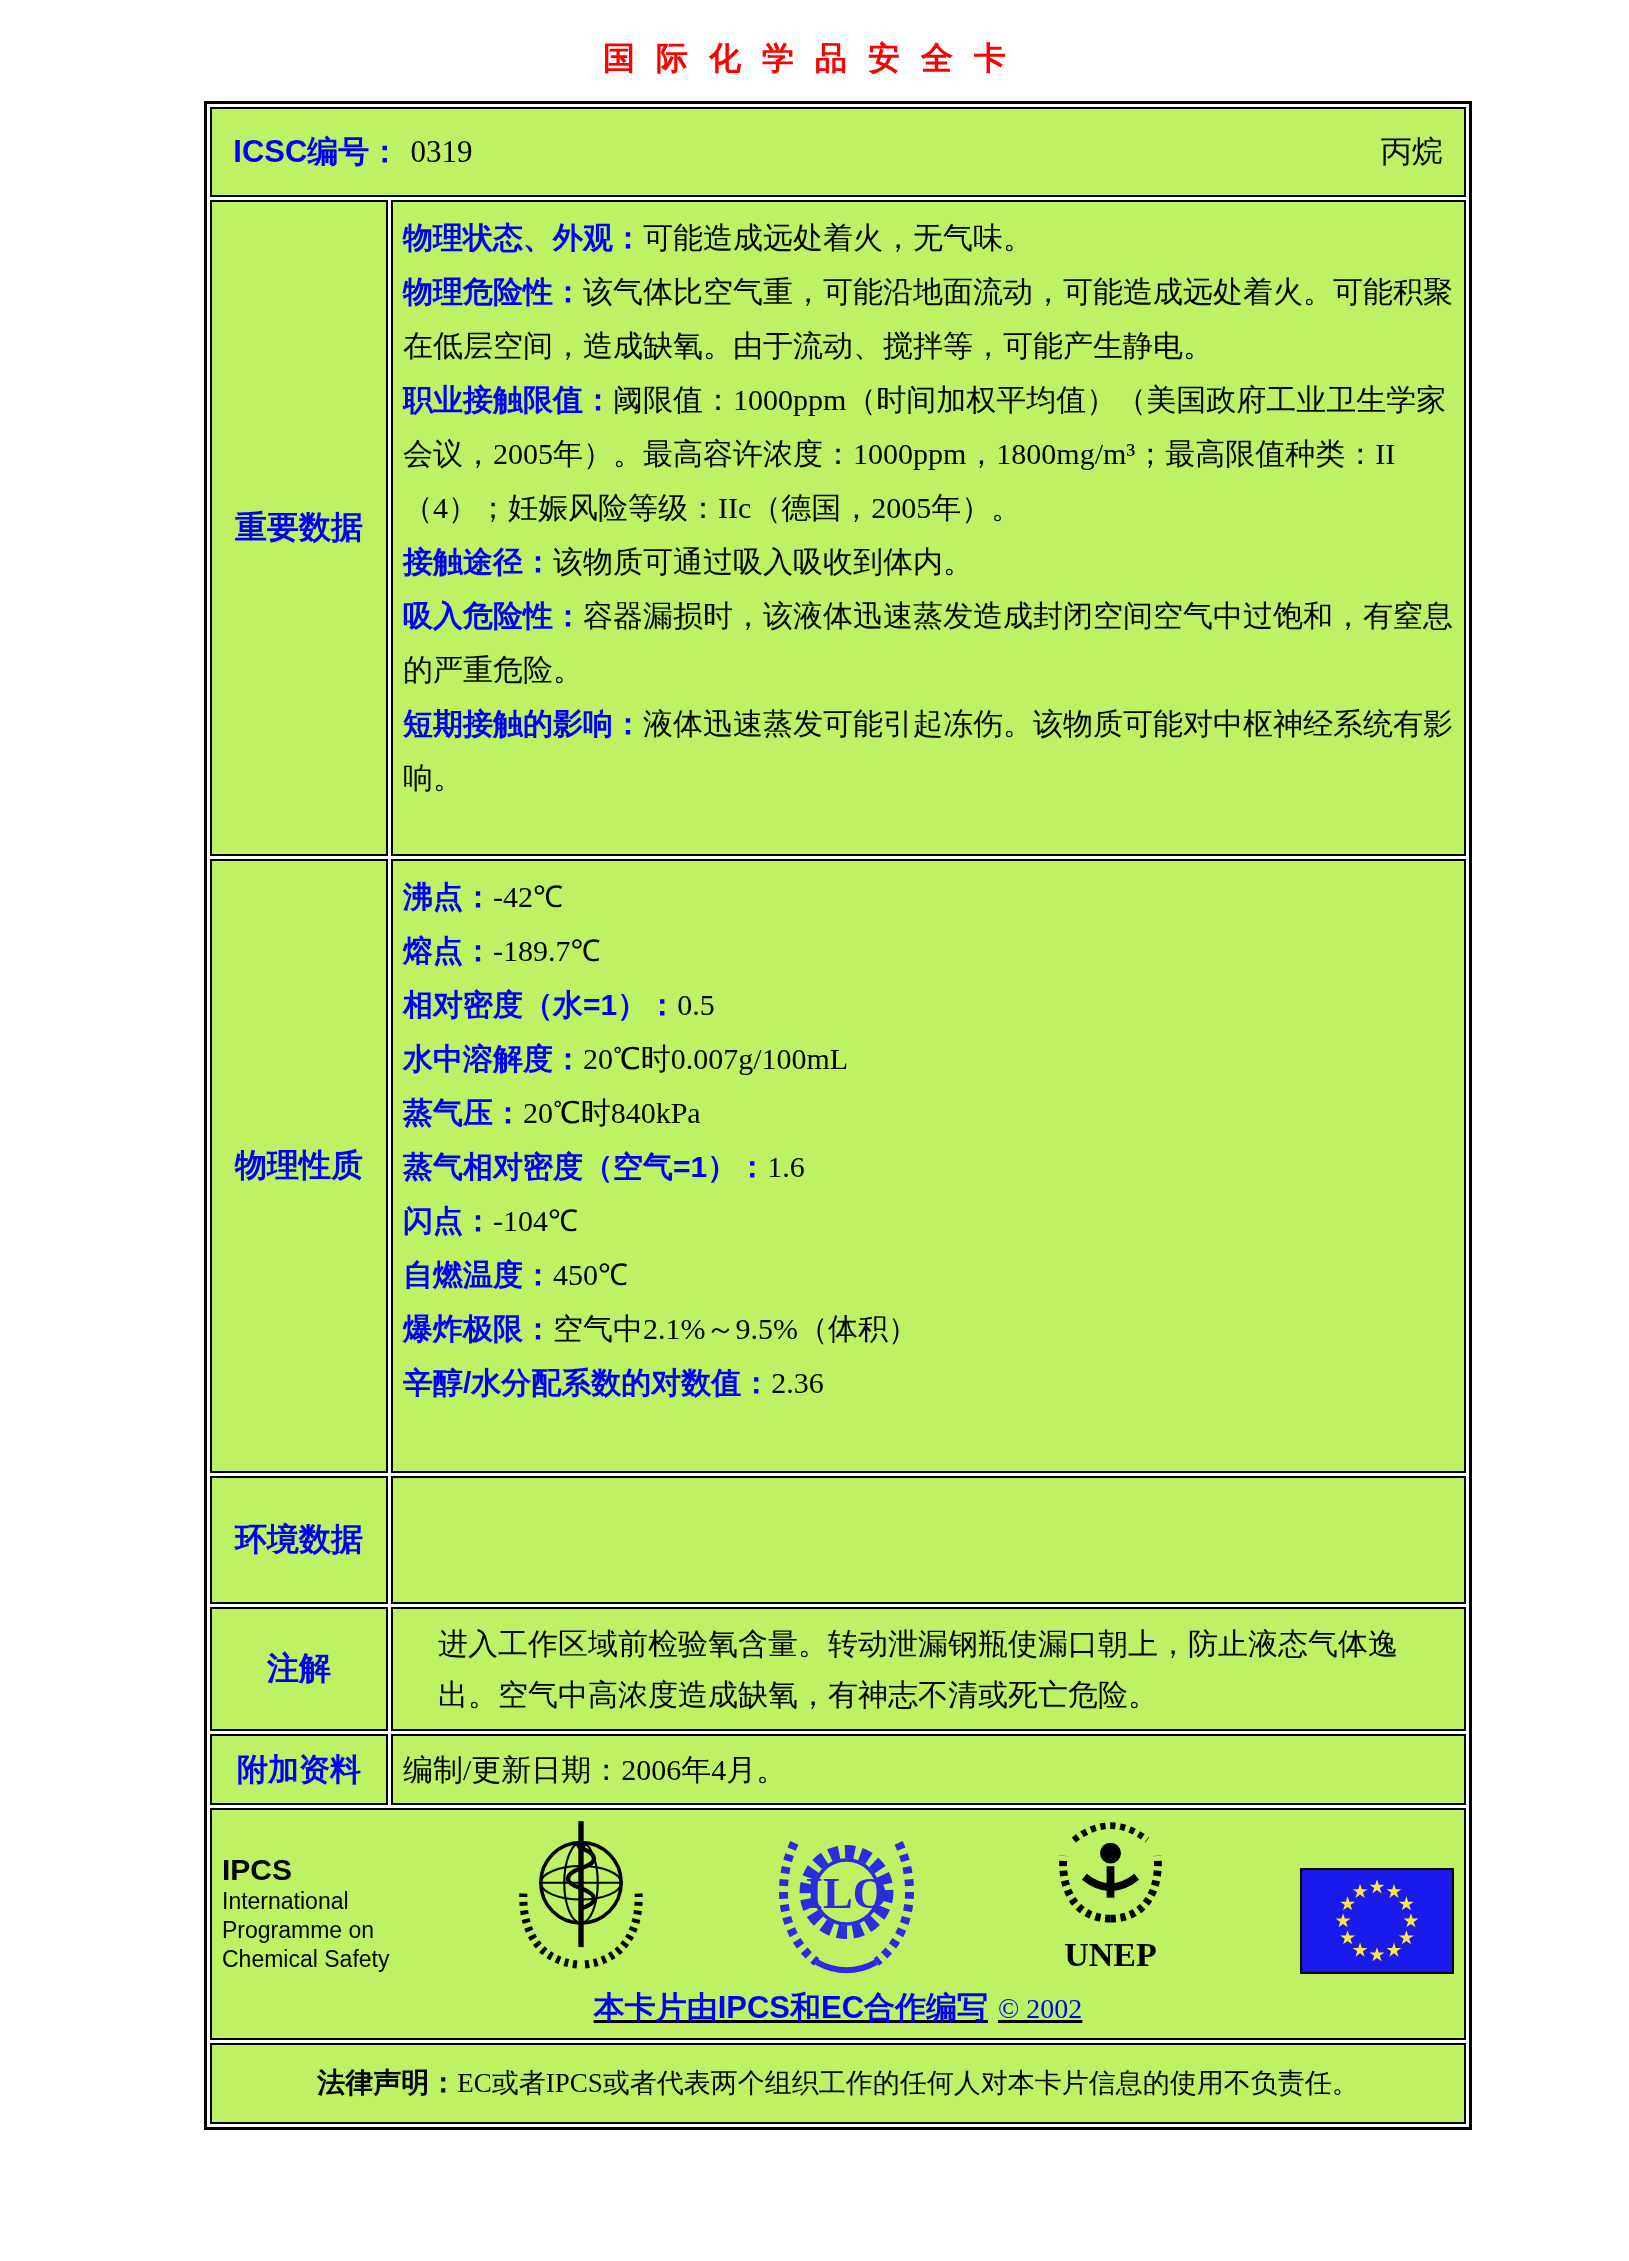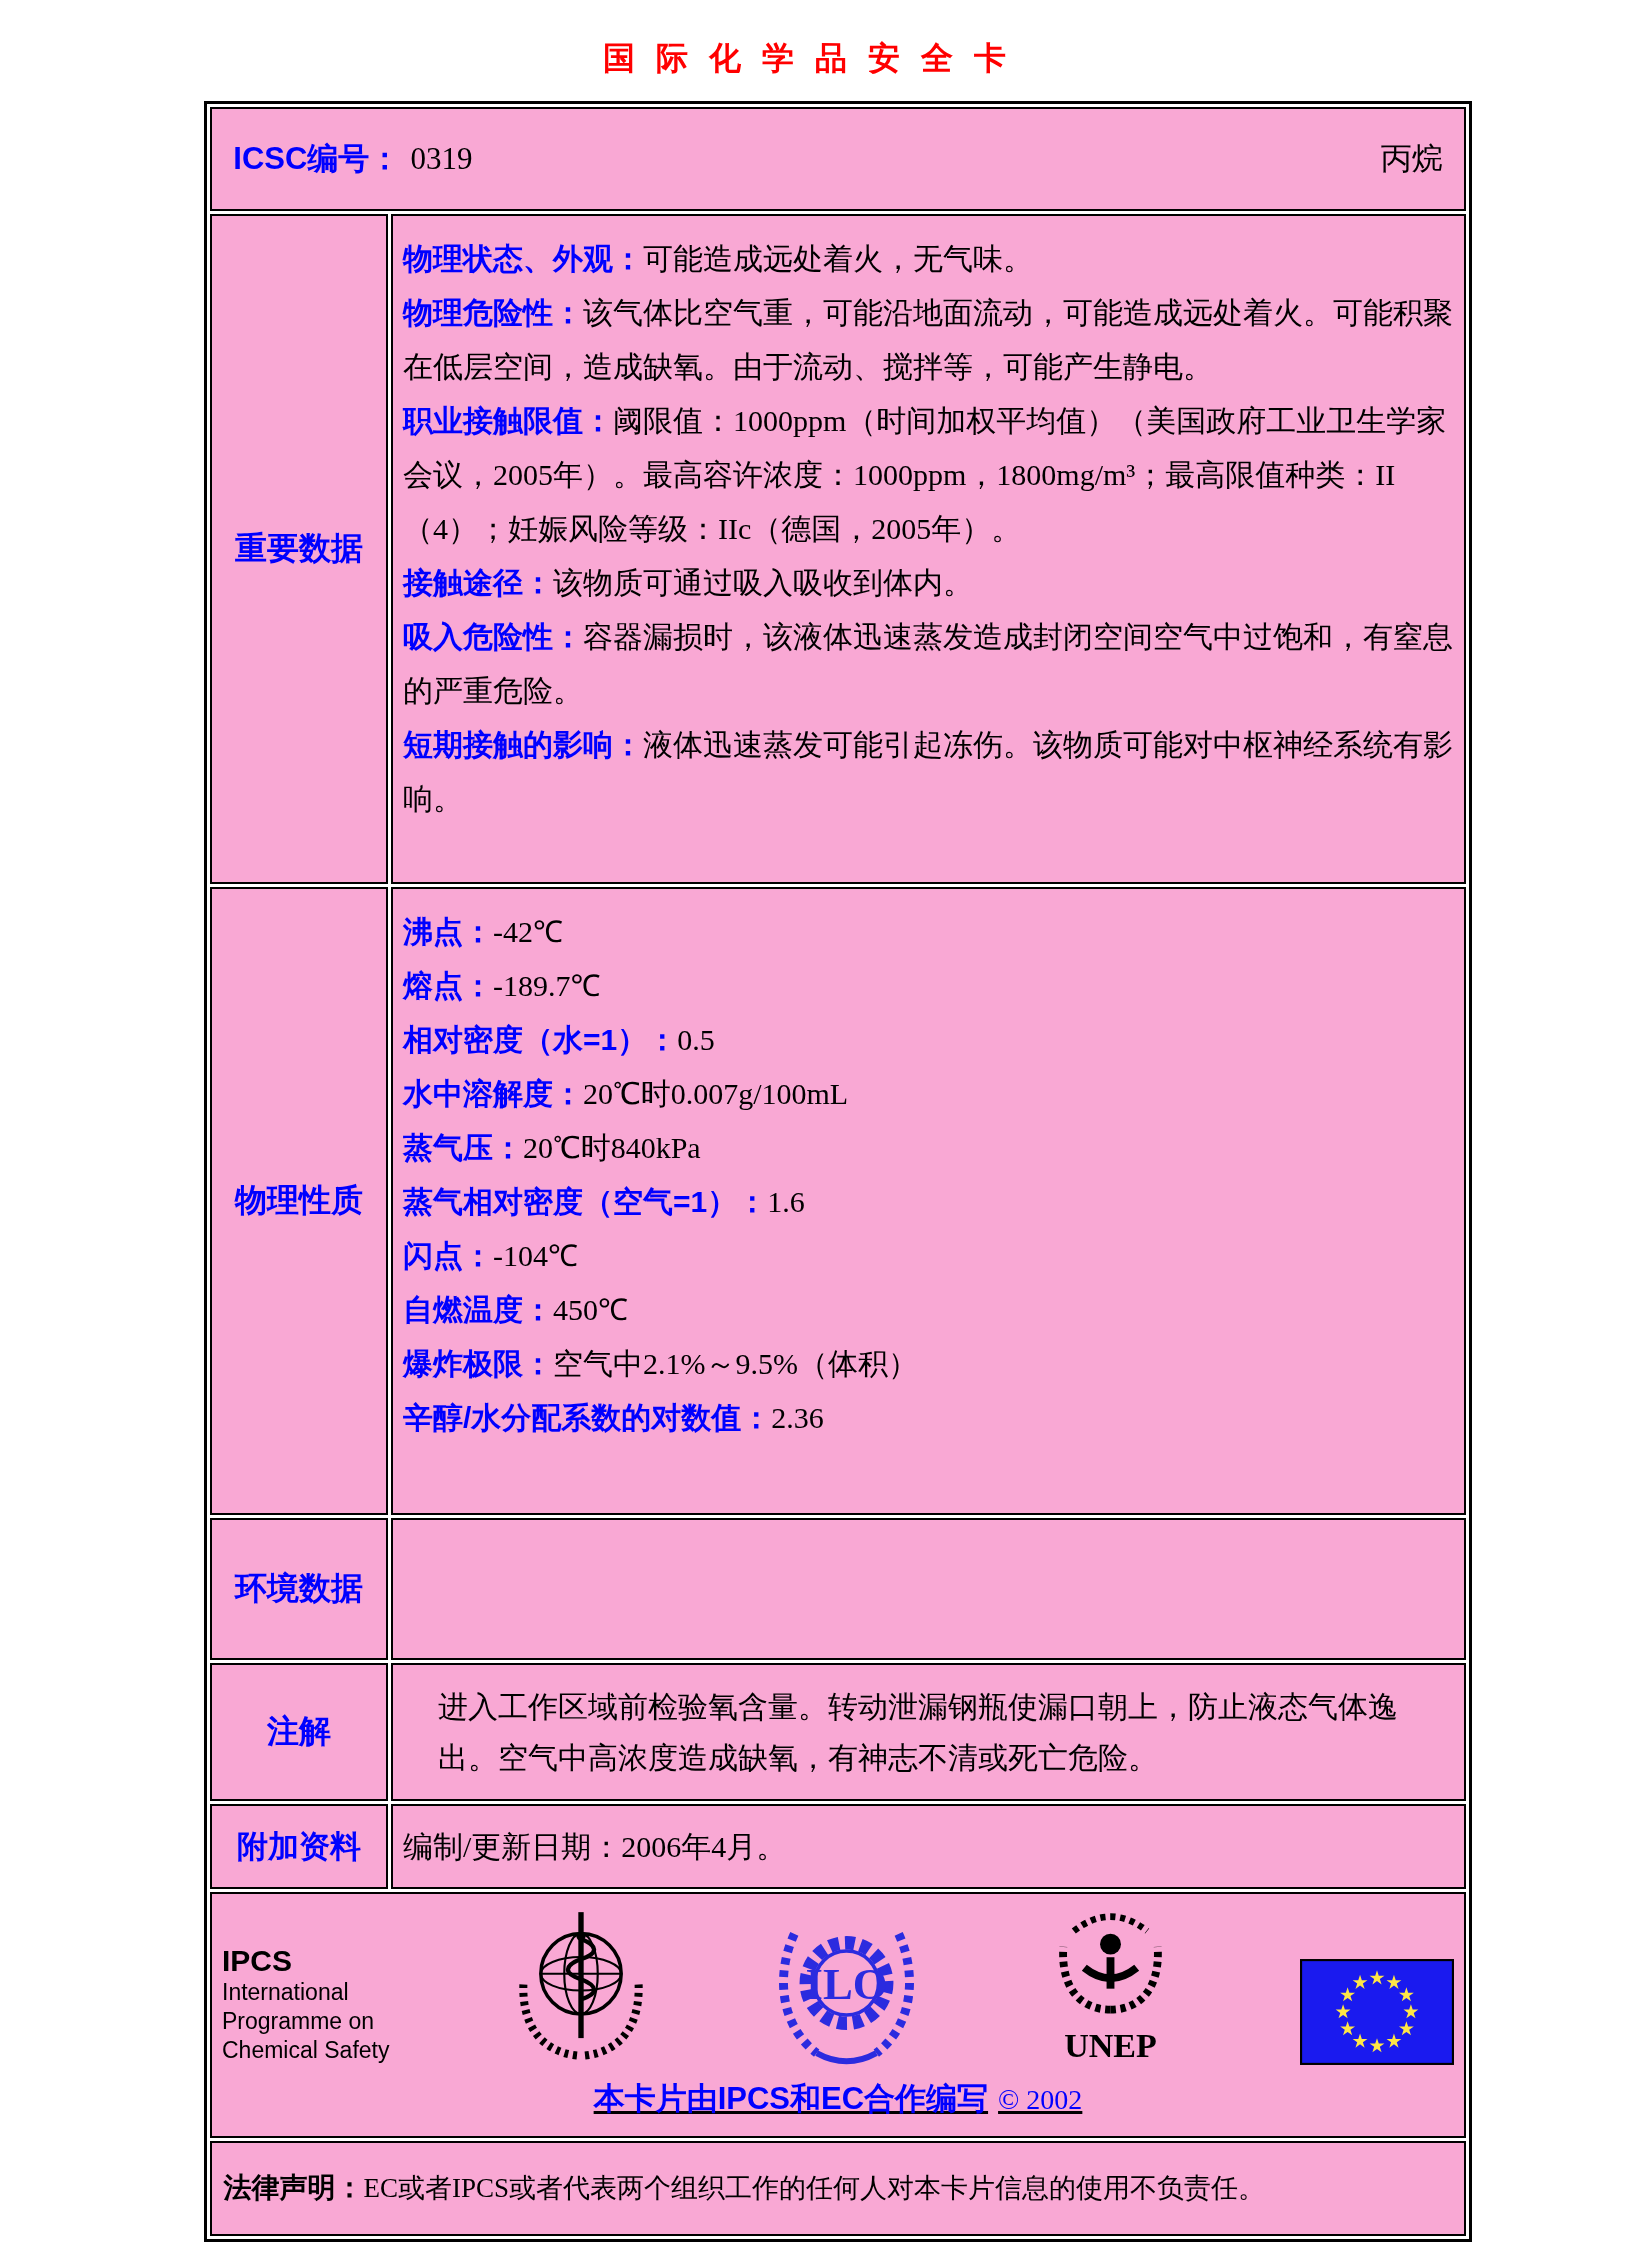--- a/index.html
+++ b/index.html
@@ -22,22 +22,22 @@
     margin:20px 0 0 204px;
     width:1268px;
     table-layout:fixed;
     border-collapse:separate;
     border-spacing:3.5px;
     border:3.5px solid #000;
     background:#fff;
   }
   table.card td{
     border:2.1px solid #000;
-    background:#f9a8d4;
-    padding:16px 10px;
+    background:#bef264;
+    padding:9px 10px;
     overflow:hidden;
   }
   col.c-label{width:178px;}
   td.rowlabel{
     color:#0000ff;
     font-weight:bold;
     font-size:32px;
     text-align:center;
     vertical-align:middle;
     font-family:"Liberation Sans",sans-serif;
@@ -61,21 +61,21 @@
   .header-right{color:#000;font-size:31px;font-family:"Liberation Serif",serif;}
   td.logos-cell{vertical-align:top;padding:10px 17px 5.6px 17px;}
   .logos-row{display:flex;align-items:flex-end;justify-content:space-between;height:155px;}
   .ipcs-block{color:#000;}
   .ipcs-abbr{font-size:30px;font-weight:bold;line-height:35px;}
   .ipcs-line{font-size:23px;line-height:29px;}
   .caption-row{text-align:center;margin-top:12.7px;font-size:31px;text-decoration:underline;}
   .caption-main{color:#0000ff;font-weight:bold;font-family:"Liberation Sans",sans-serif;}
   .caption-copy{color:#0000ff;font-size:28px;font-family:"Liberation Serif",serif;margin-left:10px;}
   td.legal-cell{vertical-align:middle;}
-  .legal-line{font-size:28px;line-height:37px;padding:2.8px 1.4px;}
+  .legal-line{font-size:28px;line-height:37px;padding:2.8px 1.4px;text-align:center;}
   .legal-line .k{color:#000;font-weight:bold;font-family:"Liberation Sans",sans-serif;}
   .legal-line .v{color:#000;font-family:"Liberation Serif",serif;font-size:27px;}
   .logo-svg{display:block;}
 </style>
 </head>
 <body>
 
 <div class="title">国际化学品安全卡</div>
 
 <table class="card">

